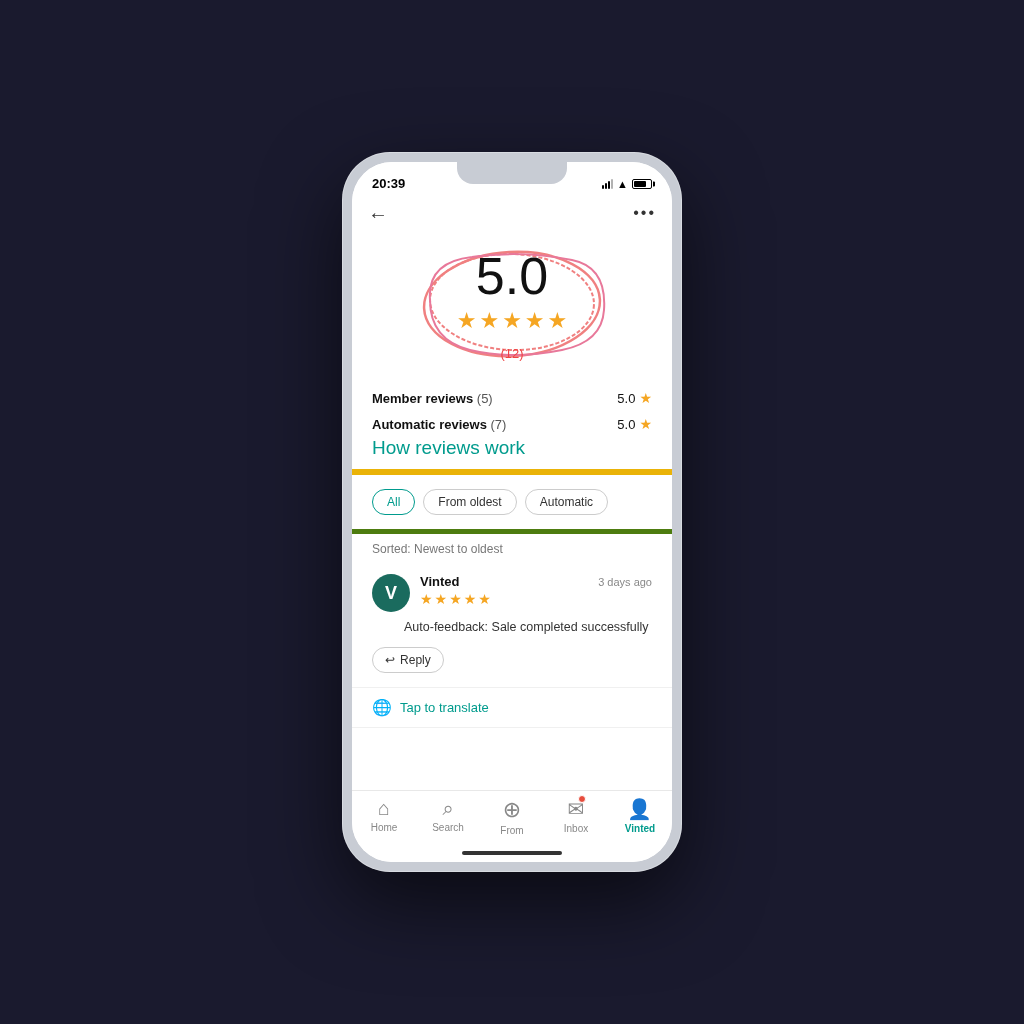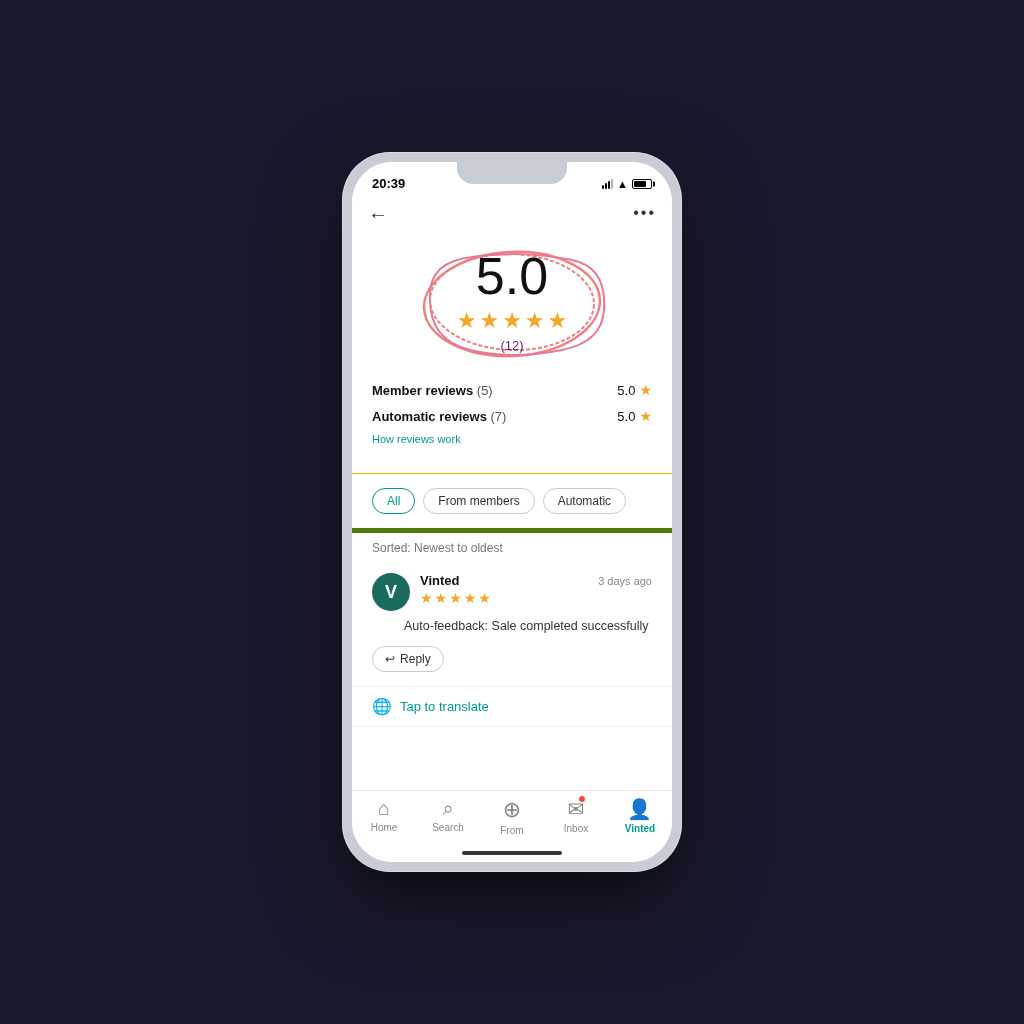--- a/index.html
+++ b/index.html
@@ -213,41 +213,41 @@
       position: relative;
     }
 
     .star {
       font-size: 22px;
       color: #f5a623;
     }
 
     .review-count {
       font-size: 13px;
-      color: #701a75;
-      margin-top: 4px;
+      color: #ef4444;
+      margin-top: 12px;
       z-index: 2;
       position: relative;
     }
 
     
     .circle-annotation {
       position: absolute;
       top: 12px;
       left: 50%;
       transform: translateX(-50%);
       width: 200px;
       height: 120px;
       z-index: 1;
     }
 
     
     .review-stats {
-      padding: 8px 20px 26px;
-      border-bottom: 1px solid #eab308;
+      padding: 8px 20px 10px;
+      border-bottom: 6px solid #eab308;
     }
 
     .stat-row {
       display: flex;
       justify-content: space-between;
       align-items: center;
       padding: 5px 0;
     }
 
     .stat-label {
@@ -272,21 +272,21 @@
       color: #111;
     }
 
     .stat-score .star-small {
       color: #f5a623;
       font-size: 14px;
     }
 
     .how-reviews {
       color: #009b8d;
-      font-size: 11px;
+      font-size: 19px;
       margin-top: 9px;
       cursor: pointer;
     }
 
     
     .filters {
       display: flex;
       gap: 8px;
       padding: 14px 20px;
       border-bottom: 5px solid #4d7c0f;
@@ -554,21 +554,21 @@
           <span class="stat-score">
             <span>5.0</span>
             <span class="star-small">★</span>
           </span>
         </div>
         <span class="how-reviews">How reviews work</span>
       </div>
 
       <div class="filters">
         <button class="filter-btn active">All</button>
-        <button class="filter-btn">From members</button>
+        <button class="filter-btn">From oldest</button>
         <button class="filter-btn">Automatic</button>
       </div>
 
       <div class="sort-label">Sorted: Newest to oldest</div>
 
       <div class="review-item">
         <div class="review-header">
           <div class="reviewer-avatar">
             <span>V</span>
           </div>

